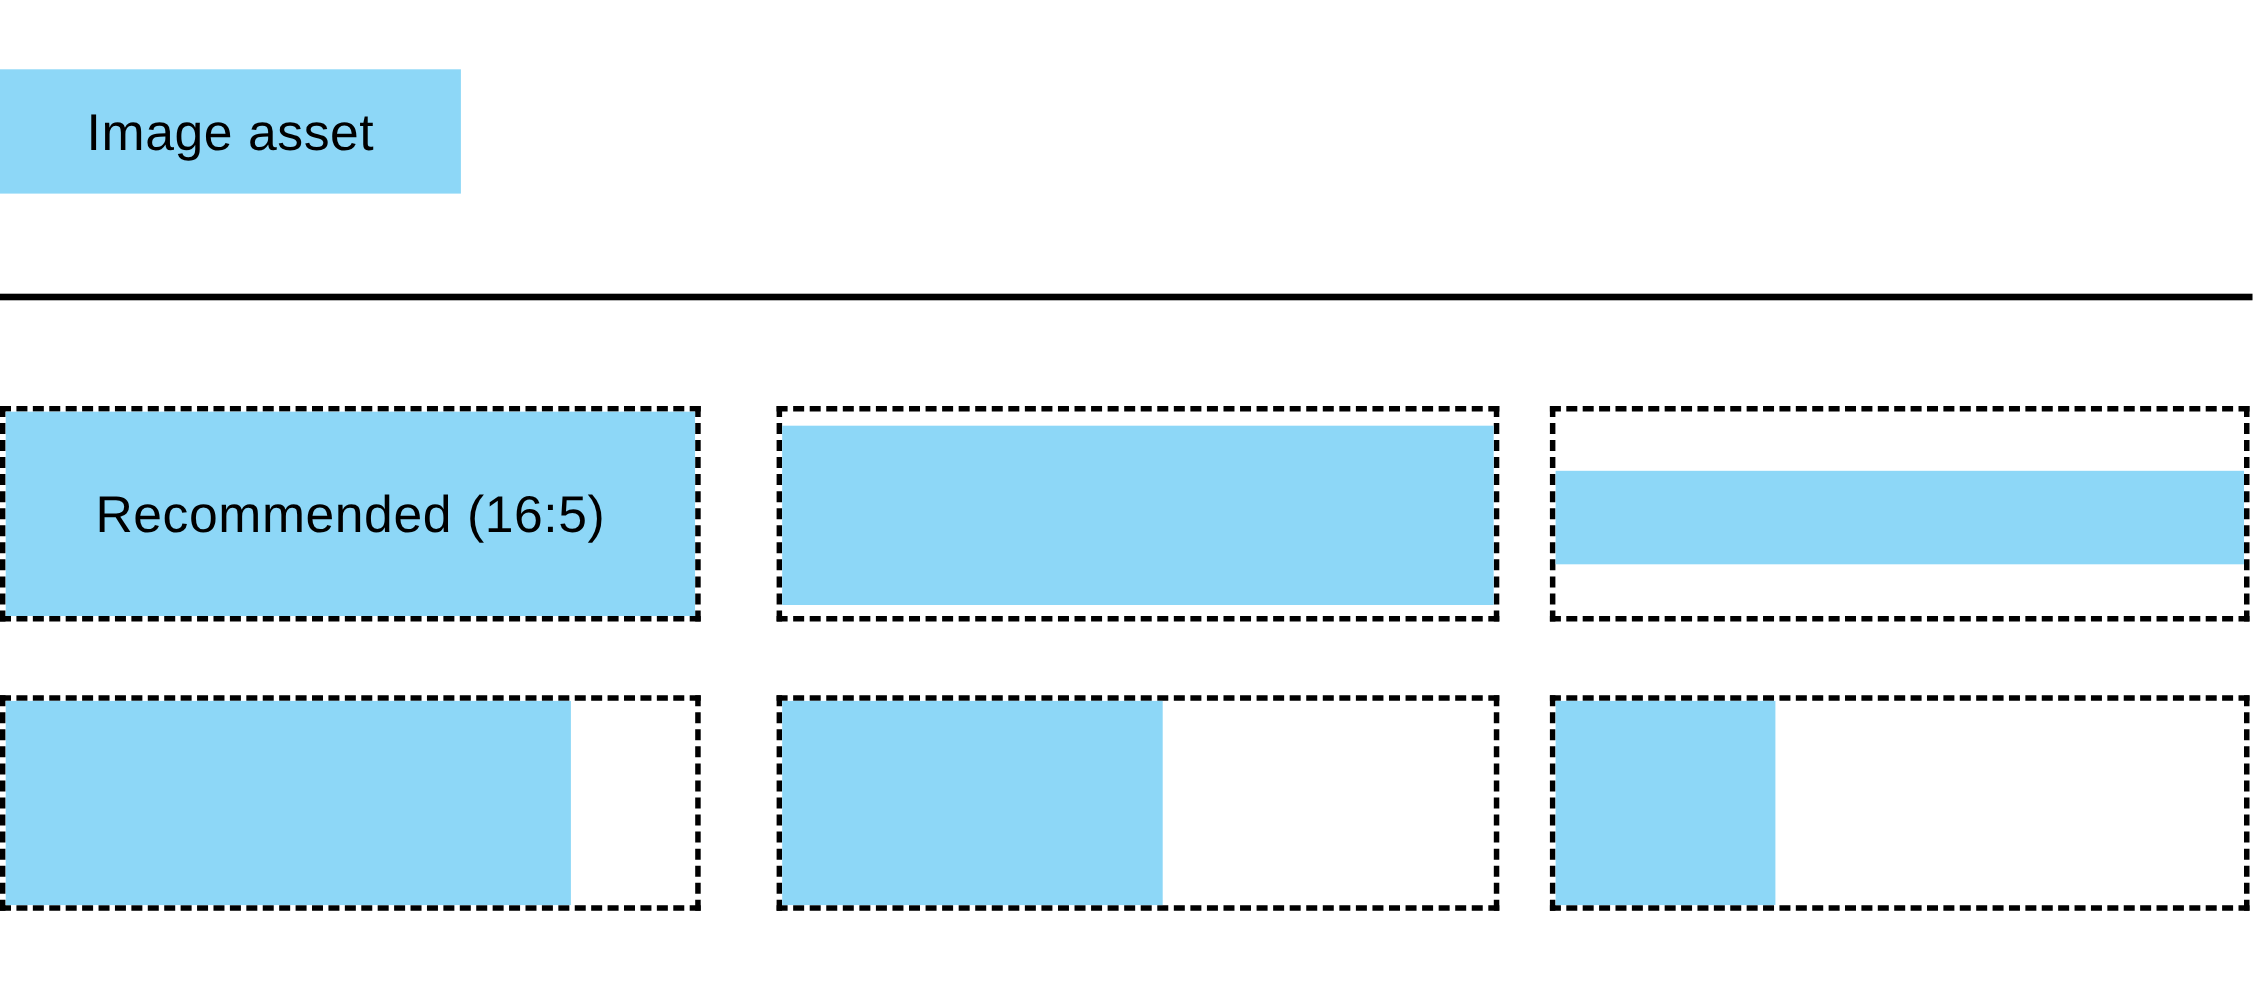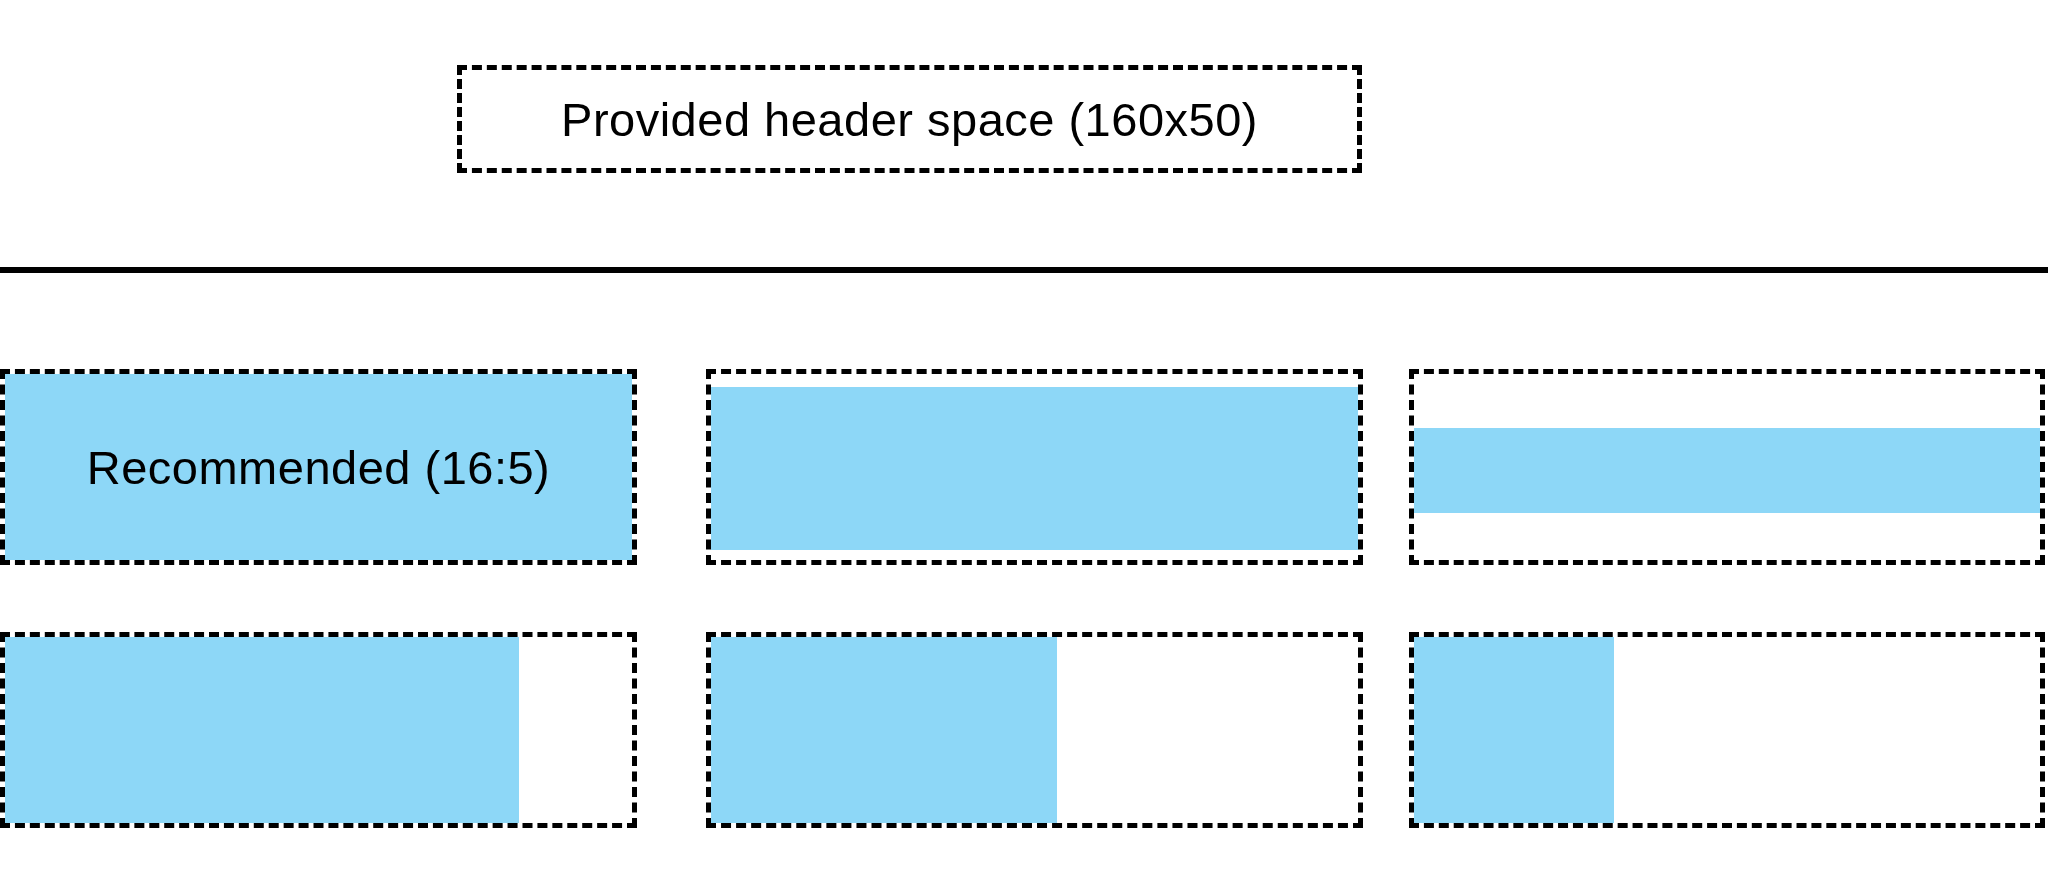--- a/index.html
+++ b/index.html
@@ -82,24 +82,24 @@
     font-weight: 500;
     letter-spacing: 0.5px;
     white-space: nowrap;
   }
 </style>
 </head>
 <body>
 
 <div class="canvas" style="--asset-blue: #8DD7F7; --bg: #FFFFFF;">
 
+  <div class="asset-chip">
+    <span class="legend-label">Image asset</span>
+  </div>
 
-  <div class="header-space-box">
-    <span class="legend-label">Provided header space (160x50)</span>
-  </div>
 
   <div class="divider"></div>
 
   <div id="examples">
       <div class="example-box cell-r1c1">
         <div class="fill" style="left: 0%; top: 0%; width: 100%; height: 100%; align-items: center;">
           <span class="fill-label">Recommended (16:5)</span>
         </div>
       </div>
       <div class="example-box cell-r1c2">

